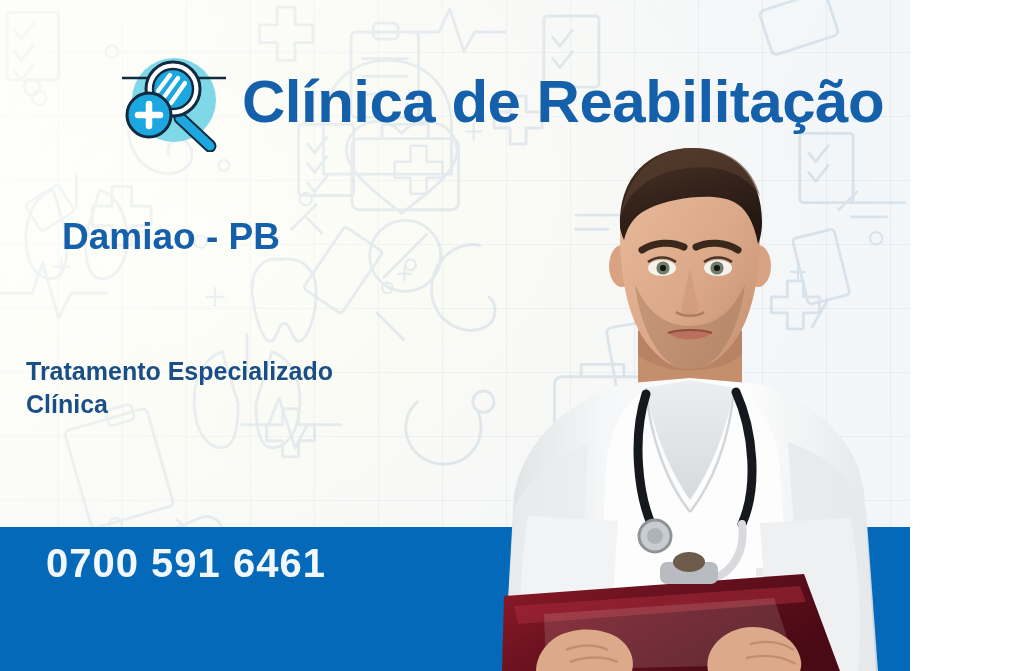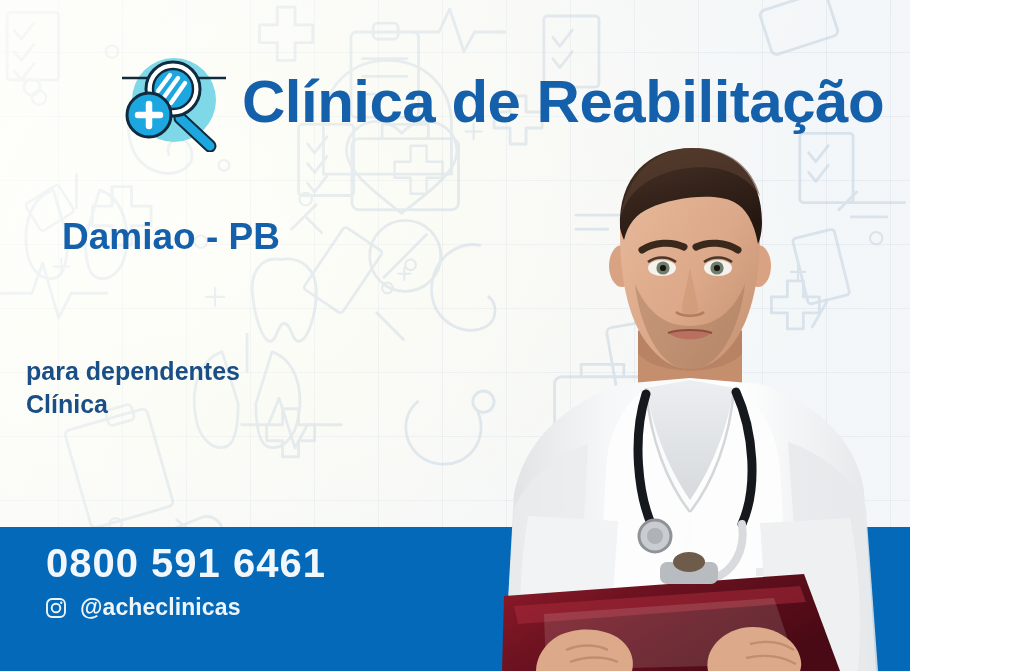--- a/index.html
+++ b/index.html
@@ -328,21 +328,21 @@
       </g>
       <circle cx="31" cy="63" r="22" fill="#1ca7e0" stroke="#0f2b3d" stroke-width="3"></circle>
       <path d="M31 52 v22 M20 63 h22" stroke="#ffffff" stroke-width="6.5" stroke-linecap="round"></path>
     </svg>
     <div class="brand-title">Clínica de Reabilitação</div>
   </div>
 
   <div class="city-line">Damiao - PB</div>
 
   <div class="description">
-    <div>para dependentes</div>
+    <div>Tratamento Especializado</div>
     <div>Clínica</div>
   </div>
 
   <div class="footer-bar"></div>
 
   <div class="doctor-wrap">
     <svg class="doctor-svg" viewBox="0 0 440 555" preserveAspectRatio="xMidYMax meet">
       <defs>
         <linearGradient id="coatG" x1="0" y1="0" x2="1" y2="0">
           <stop offset="0%" stop-color="#dfe2e4"></stop>
@@ -443,26 +443,18 @@
       <path d="M272 512 c20 -4 44 4 54 20 c6 10 6 18 4 23 h-92 c-4 -20 12 -38 34 -43 z" fill="#dca98a"></path>
       <g stroke="#c08f6f" stroke-width="2.4" fill="none">
         <path d="M96 534 c14 -6 30 -6 42 0"></path>
         <path d="M100 546 c16 -6 34 -6 48 0"></path>
         <path d="M280 528 c16 -4 32 -2 44 6"></path>
         <path d="M276 542 c18 -4 36 -2 50 6"></path>
       </g>
     </svg>
   </div>
 
-  <div class="footer-phone">0800 591 6461</div>
+  <div class="footer-phone">0700 591 6461</div>
 
   <div class="footer-contact">
-    <div class="contact-row">
-      <svg class="contact-icon" viewBox="0 0 24 24" fill="none" stroke="#eef5fa" stroke-width="1.9">
-        <rect x="3" y="3" width="18" height="18" rx="5"></rect>
-        <circle cx="12" cy="12" r="4.3"></circle>
-        <circle cx="17.2" cy="6.8" r="1.2" fill="#eef5fa" stroke="none"></circle>
-      </svg>
-      <span class="contact-text">@acheclinicas</span>
-    </div>
   </div>
 
 </div>
 
 </body></html>

